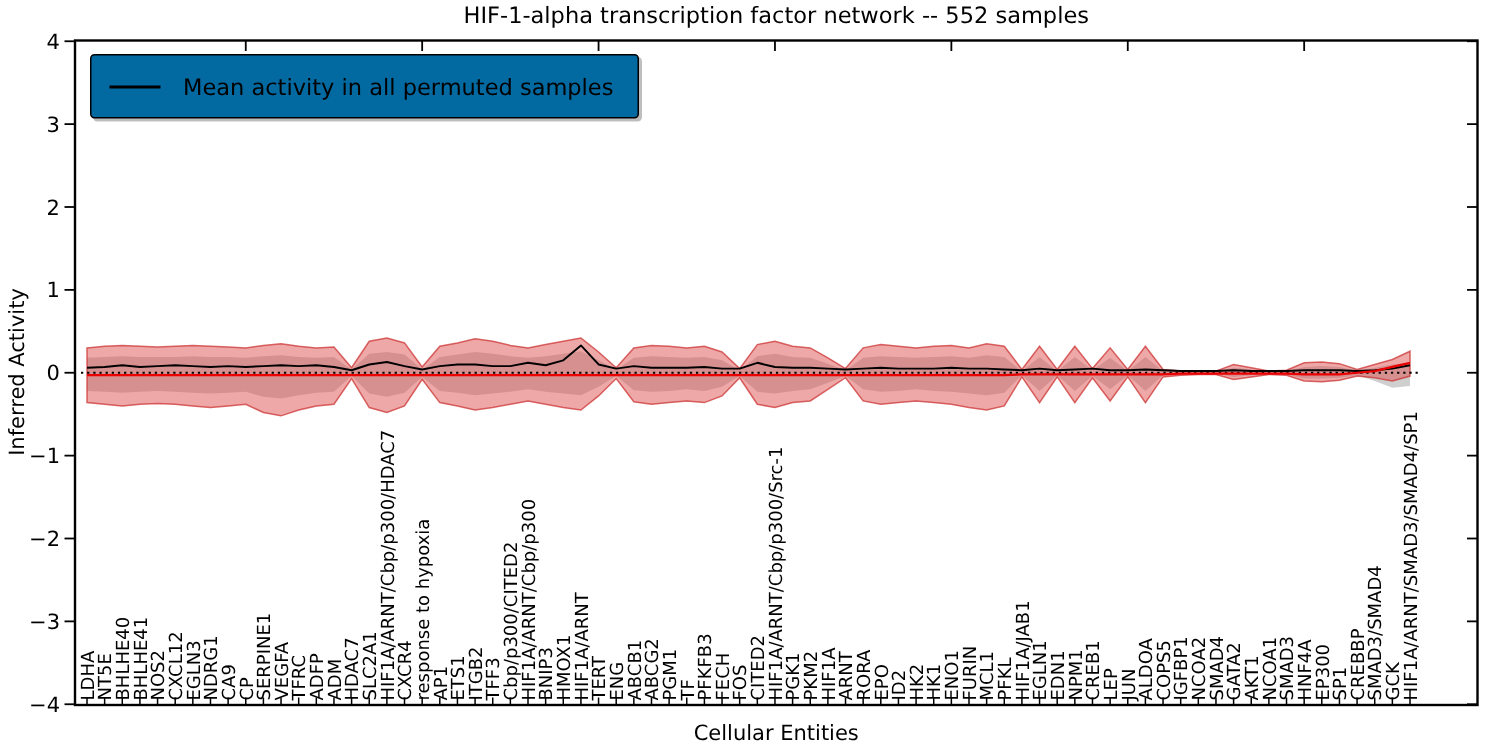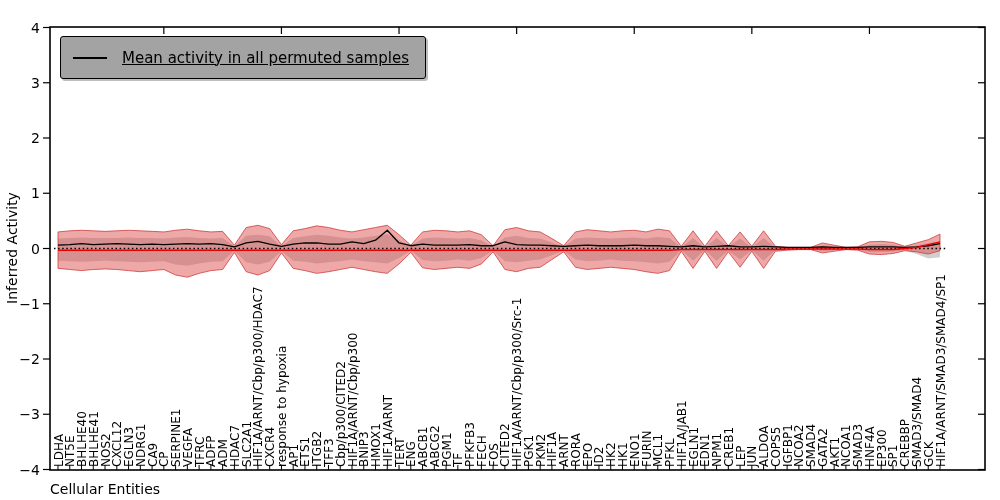--- a/index.html
+++ b/index.html
@@ -3,24 +3,24 @@
 <meta charset="utf-8">
 <style>
   html,body{margin:0;padding:0;background:#ffffff;}
   .figure{position:relative;width:1000px;height:500px;background:#ffffff;
           font-family:"DejaVu Sans","Liberation Sans",sans-serif;color:#000;overflow:hidden;}
   .figure svg{position:absolute;left:0;top:0;}
   .title{position:absolute;top:1px;left:50px;width:935px;text-align:center;
          font-size:15px;white-space:nowrap;}
   .ylabel{position:absolute;top:248px;left:12px;transform:translate(-50%,-50%) rotate(-90deg);
           font-size:14px;white-space:nowrap;}
-  .xlabel{position:absolute;top:481px;left:50px;width:935px;font-size:14px;}
-  .legend{position:absolute;left:60px;top:36px;background:#a3a3a3;border:1.6px solid #000;
+  .xlabel{position:absolute;top:481px;left:50px;width:935px;text-align:center;font-size:14px;}
+  .legend{position:absolute;left:60px;top:36px;background:#0369a1;border:1.6px solid #000;
           border-radius:3px;padding:6px 16px 6px 12px;
-          box-shadow:2px 2px 0 rgba(110,110,110,0.45);text-decoration:underline;}
+          box-shadow:2px 2px 0 rgba(110,110,110,0.45);}
   .legend-row{display:flex;align-items:center;gap:15px;height:29px;font-size:15px;white-space:nowrap;}
   .swatch{display:inline-block;width:34px;height:0;border-top:2px solid #000;}
 </style>
 </head>
 <body>
 
 <div class="figure">
   <svg id="plot" width="1000" height="500" viewBox="0 0 1000 500">
       <polygon points="58,238.555 69.76,238.0025 81.52,237.45 93.28,238.0025 105.03999999999999,238.0025 116.8,238.0025 128.56,237.45 140.32,238.0025 152.07999999999998,238.0025 163.84,238.555 175.6,237.45 187.36,236.8975 199.12,238.0025 210.88,238.555 222.64,238.0025 234.4,246.29 246.16,235.7925 257.91999999999996,234.6875 269.68,236.345 281.44,246.29 293.2,238.0025 304.96000000000004,236.345 316.72,234.6875 328.48,235.7925 340.24,237.45 352,238.555 363.76,237.45 375.52,235.7925 387.28,234.135 399.04,240.2125 410.8,246.29 422.56,238.555 434.32,237.45 446.08,238.0025 457.84,238.555 469.6,238.0025 481.36,240.2125 493.12,246.8425 504.88,237.45 516.64,235.7925 528.4,238.0025 540.1600000000001,238.555 551.9200000000001,242.4225 563.6800000000001,246.8425 575.44,238.555 587.2,237.45 598.96,238.0025 610.72,238.555 622.48,238.0025 634.24,237.45 646,238.555 657.76,236.8975 669.52,238.0025 681.28,247.395 693.04,238.0025 704.8,247.395 716.56,238.0025 728.32,246.8425 740.08,238.555 751.84,247.395 763.6,238.0025 775.36,247.395 787.12,247.9475 798.88,247.9475 810.64,247.9475 822.4,245.185 834.16,246.29 845.92,247.9475 857.68,247.395 869.44,244.6325 881.2,244.08 892.96,244.6325 904.72,247.395 916.48,245.185 928.24,242.975 940,241.87 940,257.34 928.24,258.445 916.48,254.025 904.72,250.1575 892.96,251.815 881.2,252.3675 869.44,252.3675 857.68,249.605 845.92,249.0525 834.16,250.1575 822.4,251.2625 810.64,249.0525 798.88,249.0525 787.12,249.605 775.36,250.1575 763.6,260.655 751.84,250.1575 740.08,259.55 728.32,250.71 716.56,260.655 704.8,250.1575 693.04,260.655 681.28,250.1575 669.52,261.76 657.76,263.4175 646,262.3125 634.24,261.2075 622.48,260.655 610.72,259.55 598.96,260.655 587.2,261.2075 575.44,259.55 563.6800000000001,250.71 551.9200000000001,255.13 540.1600000000001,259.55 528.4,260.655 516.64,262.3125 504.88,261.2075 493.12,250.71 481.36,257.8925 469.6,260.655 457.84,259.55 446.08,260.655 434.32,261.2075 422.56,260.1025 410.8,250.71 399.04,257.8925 387.28,263.4175 375.52,262.3125 363.76,261.2075 352,259.55 340.24,261.2075 328.48,262.3125 316.72,263.4175 304.96000000000004,261.76 293.2,260.655 281.44,251.2625 269.68,261.76 257.91999999999996,264.5225 246.16,262.3125 234.4,250.71 222.64,261.2075 210.88,261.76 199.12,263.4175 187.36,265.6275 175.6,264.5225 163.84,261.2075 152.07999999999998,261.76 140.32,262.3125 128.56,261.76 116.8,261.2075 105.03999999999999,260.655 93.28,261.2075 81.52,261.76 69.76,261.2075 58,260.655" fill="#808080" fill-opacity="0.38" stroke="none" stroke-opacity="0.75" stroke-width="1"></polygon>
       <polygon points="58,231.925 69.76,230.82 81.52,230.26749999999998 93.28,230.82 105.03999999999999,231.3725 116.8,230.82 128.56,230.26749999999998 140.32,230.82 152.07999999999998,231.3725 163.84,231.925 175.6,230.26749999999998 187.36,229.1625 199.12,230.82 210.88,231.925 222.64,231.3725 234.4,245.185 246.16,227.505 257.91999999999996,225.29500000000002 269.68,228.61 281.44,244.6325 293.2,230.82 304.96000000000004,228.61 316.72,225.8475 328.48,227.505 340.24,230.26749999999998 352,231.925 363.76,229.715 375.52,227.505 387.28,225.29500000000002 399.04,234.6875 410.8,245.185 422.56,231.925 434.32,230.26749999999998 446.08,230.82 457.84,231.925 469.6,230.82 481.36,234.6875 493.12,245.7375 504.88,229.715 516.64,227.505 528.4,230.82 540.1600000000001,231.925 551.9200000000001,238.555 563.6800000000001,245.7375 575.44,231.925 587.2,229.715 598.96,230.82 610.72,231.925 622.48,230.82 634.24,230.26749999999998 646,231.925 657.76,229.1625 669.52,230.82 681.28,246.29 693.04,230.82 704.8,246.29 716.56,230.82 728.32,245.7375 740.08,231.925 751.84,246.29 763.6,230.82 775.36,246.29 787.12,247.395 798.88,247.395 810.64,247.395 822.4,242.975 834.16,245.185 845.92,247.395 857.68,246.8425 869.44,241.87 881.2,241.3175 892.96,242.4225 904.72,246.29 916.48,242.975 928.24,239.66 940,234.135 940,250.71 928.24,254.025 916.48,251.815 904.72,250.71 892.96,253.4725 881.2,254.5775 869.44,254.025 857.68,250.1575 845.92,249.605 834.16,251.2625 822.4,252.92 810.64,249.605 798.88,249.605 787.12,250.1575 775.36,251.2625 763.6,268.39 751.84,251.2625 740.08,267.285 728.32,251.815 716.56,268.39 704.8,251.2625 693.04,268.39 681.28,251.2625 669.52,270.6 657.76,273.3625 646,271.705 634.24,269.495 622.48,268.39 610.72,267.285 598.96,268.39 587.2,269.495 575.44,267.285 563.6800000000001,251.815 551.9200000000001,259.55 540.1600000000001,267.285 528.4,268.39 516.64,271.705 504.88,269.495 493.12,251.815 481.36,263.97 469.6,268.39 457.84,267.285 446.08,268.39 434.32,269.495 422.56,267.8375 410.8,252.3675 399.04,263.97 387.28,273.3625 375.52,271.705 363.76,269.495 352,267.285 340.24,269.495 328.48,271.705 316.72,273.3625 304.96000000000004,270.6 293.2,268.39 281.44,252.92 269.68,270.6 257.91999999999996,275.02 246.16,271.705 234.4,252.3675 222.64,269.495 210.88,270.6 199.12,273.3625 187.36,277.23 175.6,275.02 163.84,269.495 152.07999999999998,270.6 140.32,271.705 128.56,270.6 116.8,269.495 105.03999999999999,268.9425 93.28,269.495 81.52,270.6 69.76,269.495 58,268.39" fill="#e05252" fill-opacity="0.5" stroke="#cc3434" stroke-opacity="0.75" stroke-width="1"></polygon>
@@ -209,20 +209,21 @@
       <line x1="904.72" y1="470" x2="904.72" y2="465" stroke="#000" stroke-width="1"></line>
       <text x="909.22" y="467" text-anchor="start" transform="rotate(-90 909.22 467)" font-size="12px" font-family="&quot;DejaVu Sans&quot;,&quot;Liberation Sans&quot;,sans-serif">CREBBP</text>
       <line x1="916.48" y1="470" x2="916.48" y2="465" stroke="#000" stroke-width="1"></line>
       <text x="920.98" y="467" text-anchor="start" transform="rotate(-90 920.98 467)" font-size="12px" font-family="&quot;DejaVu Sans&quot;,&quot;Liberation Sans&quot;,sans-serif">SMAD3/SMAD4</text>
       <line x1="928.24" y1="470" x2="928.24" y2="465" stroke="#000" stroke-width="1"></line>
       <text x="932.74" y="467" text-anchor="start" transform="rotate(-90 932.74 467)" font-size="12px" font-family="&quot;DejaVu Sans&quot;,&quot;Liberation Sans&quot;,sans-serif">GCK</text>
       <line x1="940" y1="470" x2="940" y2="465" stroke="#000" stroke-width="1"></line>
       <text x="944.5" y="467" text-anchor="start" transform="rotate(-90 944.5 467)" font-size="12px" font-family="&quot;DejaVu Sans&quot;,&quot;Liberation Sans&quot;,sans-serif">HIF1A/ARNT/SMAD3/SMAD4/SP1</text>
     </svg>
 
+  <div class="title">HIF-1-alpha transcription factor network -- 552 samples</div>
   <div class="ylabel">Inferred Activity</div>
   <div class="xlabel">Cellular Entities</div>
 
   <div class="legend">
     <div class="legend-row">
       <span class="swatch" style="border-top-color: rgb(0, 0, 0);"></span>
       <span>Mean activity in all permuted samples</span>
     </div>
   </div>
 </div>

